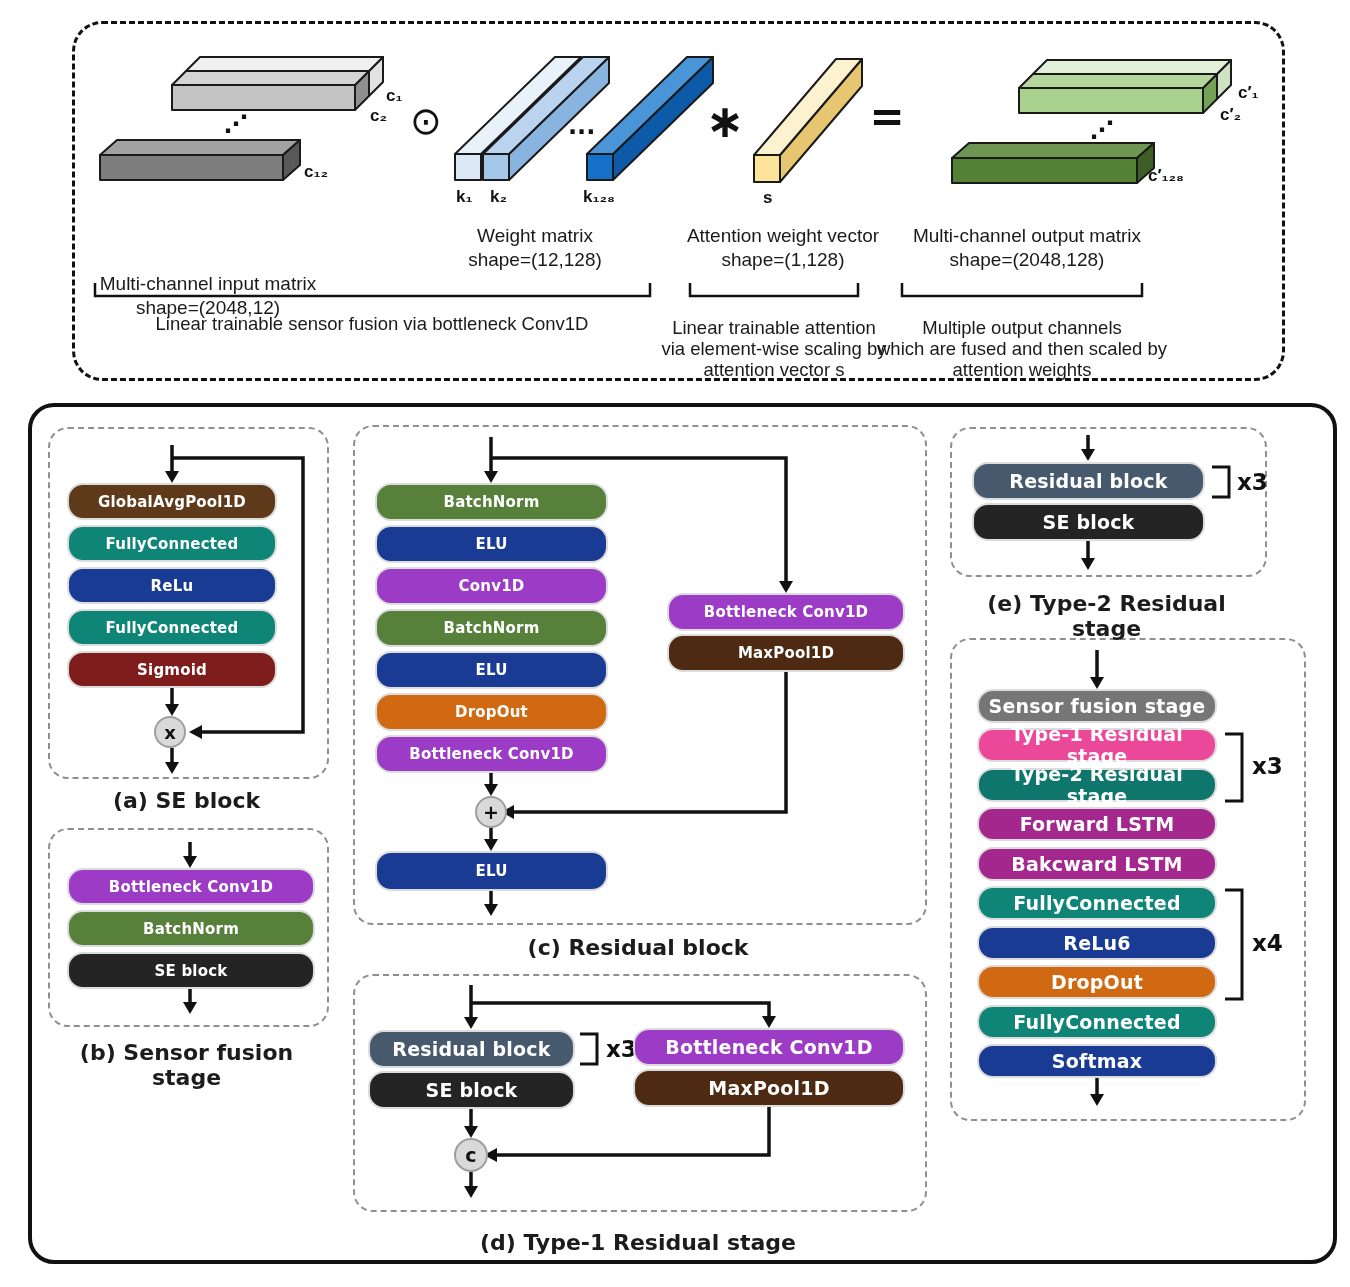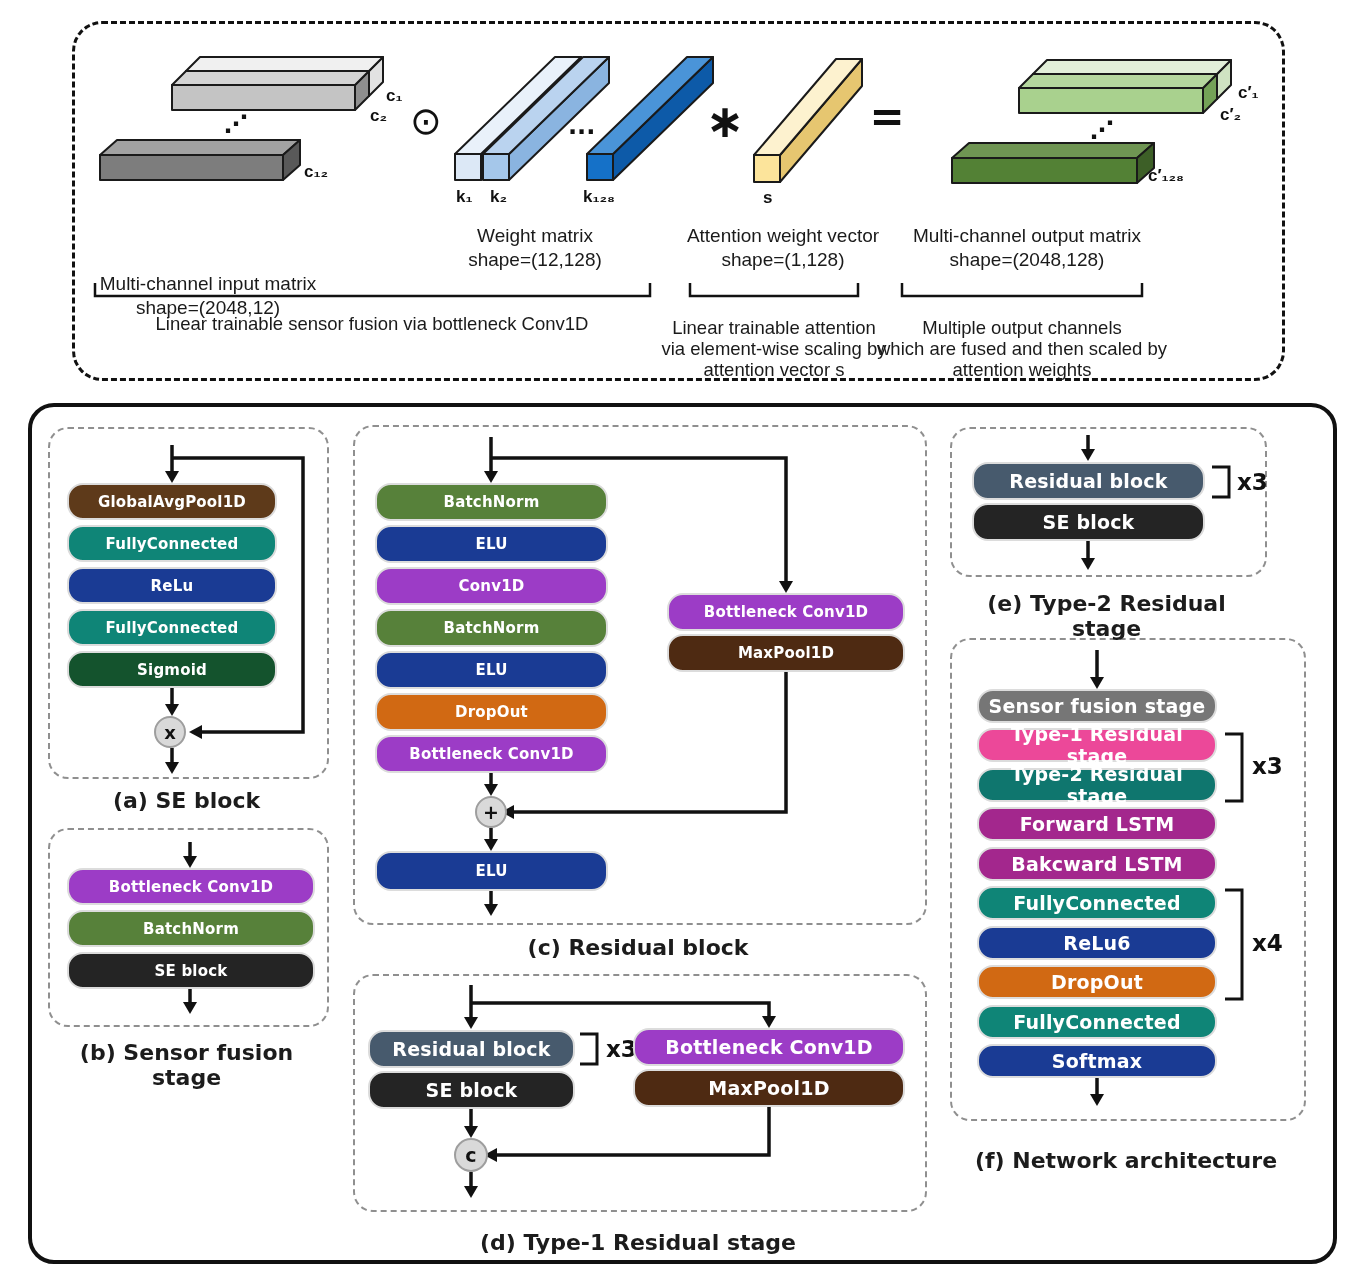--- a/index.html
+++ b/index.html
@@ -201,21 +201,21 @@
   <div class="abs smallcap" style="left:852px;top:317px;width:340px;">
     <div>Multiple output channels</div>
     <div>which are fused and then scaled by</div>
     <div>attention weights</div>
   </div>
 
   <div class="abs blk" style="left: 67px; top: 483px; width: 210px; height: 37px; background: rgb(94, 58, 26);">GlobalAvgPool1D</div>
   <div class="abs blk" style="left: 67px; top: 525px; width: 210px; height: 37px; background: rgb(15, 133, 119);">FullyConnected</div>
   <div class="abs blk" style="left: 67px; top: 567px; width: 210px; height: 37px; background: rgb(26, 59, 148);">ReLu</div>
   <div class="abs blk" style="left: 67px; top: 609px; width: 210px; height: 37px; background: rgb(15, 133, 119);">FullyConnected</div>
-  <div class="abs blk" style="left: 67px; top: 651px; width: 210px; height: 37px; background: #14532d;">Sigmoid</div>
+  <div class="abs blk" style="left: 67px; top: 651px; width: 210px; height: 37px; background: #7f1d1d;">Sigmoid</div>
   <div class="abs opcirc" style="left:154px;top:716px;width:32px;height:32px;font-size:18px;">x</div>
   <div class="abs cap" style="left:48px;top:788px;width:277px;">(a) SE block</div>
 
   <div class="abs blk" style="left: 67px; top: 868px; width: 248px; height: 37px; background: rgb(156, 60, 198);">Bottleneck Conv1D</div>
   <div class="abs blk" style="left: 67px; top: 910px; width: 248px; height: 37px; background: rgb(87, 129, 58);">BatchNorm</div>
   <div class="abs blk" style="left: 67px; top: 952px; width: 248px; height: 37px; background: rgb(36, 36, 36);">SE block</div>
   <div class="abs cap" style="left:48px;top:1040px;width:277px;">(b) Sensor fusion stage</div>
 
   <div class="abs blk" style="left: 375px; top: 483px; width: 233px; height: 38px; background: rgb(87, 129, 58);">BatchNorm</div>
   <div class="abs blk" style="left: 375px; top: 525px; width: 233px; height: 38px; background: rgb(26, 59, 148);">ELU</div>
@@ -248,15 +248,14 @@
   <div class="abs blk blk-sm" style="left: 977px; top: 768px; width: 240px; height: 34px; background: #0f766e;">Type-2 Residual stage</div>
   <div class="abs blk blk-sm" style="left: 977px; top: 807px; width: 240px; height: 34px; background: rgb(163, 39, 141);">Forward LSTM</div>
   <div class="abs blk blk-sm" style="left: 977px; top: 847px; width: 240px; height: 34px; background: rgb(163, 39, 141);">Bakcward LSTM</div>
   <div class="abs blk blk-sm" style="left: 977px; top: 886px; width: 240px; height: 34px; background: rgb(15, 133, 119);">FullyConnected</div>
   <div class="abs blk blk-sm" style="left: 977px; top: 926px; width: 240px; height: 34px; background: rgb(26, 59, 148);">ReLu6</div>
   <div class="abs blk blk-sm" style="left: 977px; top: 965px; width: 240px; height: 34px; background: rgb(209, 105, 19);">DropOut</div>
   <div class="abs blk blk-sm" style="left: 977px; top: 1005px; width: 240px; height: 34px; background: rgb(15, 133, 119);">FullyConnected</div>
   <div class="abs blk blk-sm" style="left: 977px; top: 1044px; width: 240px; height: 34px; background: rgb(26, 59, 148);">Softmax</div>
   <div class="abs rep" style="left:1252px;top:753px;">x3</div>
   <div class="abs rep" style="left:1252px;top:930px;">x4</div>
-  <div class="abs cap" style="left:950px;top:1148px;width:352px;">(f) Network architecture</div>
 
 </div>
 
 </body></html>

